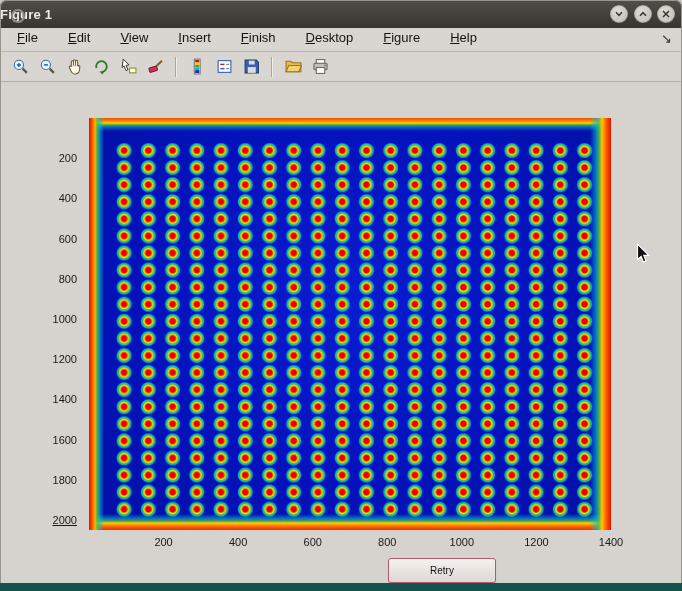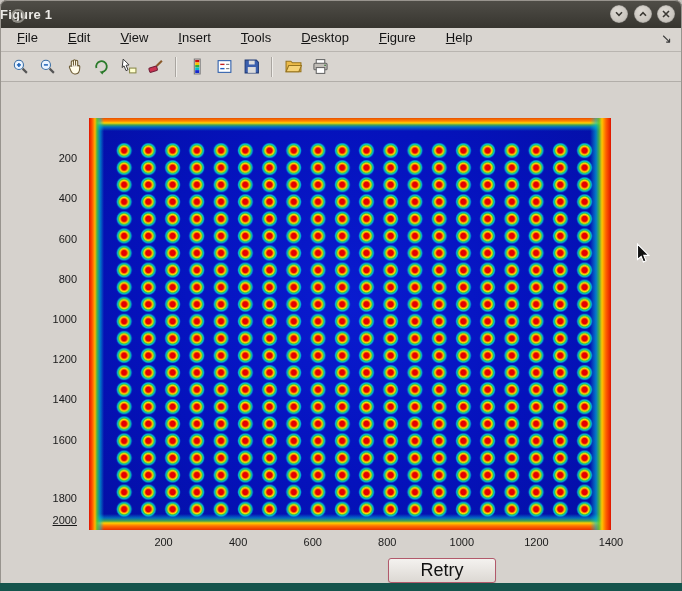--- a/index.html
+++ b/index.html
@@ -77,21 +77,21 @@
 
   #y-ticks{position:absolute;left:0;top:36px;width:84px;height:412px}
   .ytick{position:absolute;right:8px;transform:translateY(-50%);font-size:11px;color:#1a1a1a}
   #x-ticks{position:absolute;left:88px;top:452px;width:522px;height:16px}
   .xtick{position:absolute;top:2px;transform:translateX(-50%);font-size:11px;color:#1a1a1a}
 
   
   .btn{
     position:absolute;top:476px;height:23px;
     display:flex;align-items:center;justify-content:center;
-    font-size:18px;color:#111;cursor:pointer;border-radius:3px;
+    font-size:10px;color:#111;cursor:pointer;border-radius:3px;
     background:linear-gradient(#f4f2ef,#dcd8d3);
     box-shadow:0 1px 1px rgba(0,0,0,.15);
   }
   #retry-button{left:387px;width:106px;border:1px solid #b2596b}
   #continue-button{left:501px;width:142px;border:1px solid #8f8b86}
 
   
   .taskbar-strip{position:absolute;left:0;right:0;bottom:0;height:8px;background:#15544c;z-index:60}
 
   
@@ -120,21 +120,21 @@
         <path d="M2 2l6 6M8 2l-6 6" stroke="#3c3a35" stroke-width="1.6"></path>
       </svg>
   </span>
 </div>
 
 <div class="menubar">
   <span class="menu-item">File</span>
   <span class="menu-item">Edit</span>
   <span class="menu-item">View</span>
   <span class="menu-item">Insert</span>
-  <span class="menu-item">Tools</span>
+  <span class="menu-item">Finish</span>
   <span class="menu-item">Desktop</span>
   <span class="menu-item">Figure</span>
   <span class="menu-item">Help</span>
   <span class="menu-overflow">↘</span>
 </div>
 
 <div class="toolbar">
   <span class="tool-btn">
     <svg width="17" height="17" viewBox="0 0 16 16">
       <circle cx="6.5" cy="6.5" r="4.3" fill="#eaf4ff" stroke="#3a6ea5"></circle>
@@ -221,21 +221,21 @@
 
   <div id="y-ticks">
       <div class="ytick" style="top: 40.1951px;">200</div>
       <div class="ytick" style="top: 80.3902px;">400</div>
       <div class="ytick" style="top: 120.585px;">600</div>
       <div class="ytick" style="top: 160.78px;">800</div>
       <div class="ytick" style="top: 200.976px;">1000</div>
       <div class="ytick" style="top: 241.171px;">1200</div>
       <div class="ytick" style="top: 281.366px;">1400</div>
       <div class="ytick" style="top: 321.561px; margin-left: 38px;">1600</div>
-      <div class="ytick" style="top: 361.756px; margin-top: 18px;">1800</div>
+      <div class="ytick" style="top: 361.756px;">1800</div>
       <div class="ytick" style="top: 401.951px; text-decoration: underline;">2000</div>
     </div>
 
   <div class="plot">
     <div class="dot-grid" style="left: 23.3036px; top: 23.6146px; width: 484.714px; height: 375.824px; background-size: 24.2357px 17.0829px;"></div>
     <div class="edge-glow"></div>
   </div>
 
   <div id="x-ticks">
       <div class="xtick" style="left: 74.5714px;">200</div>

